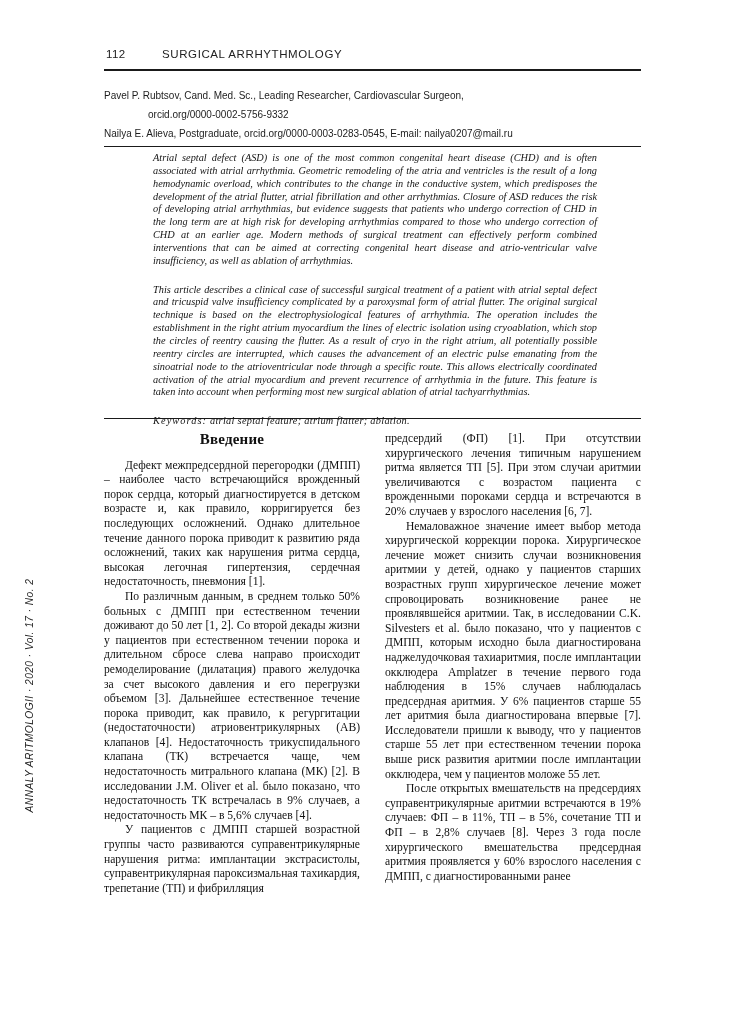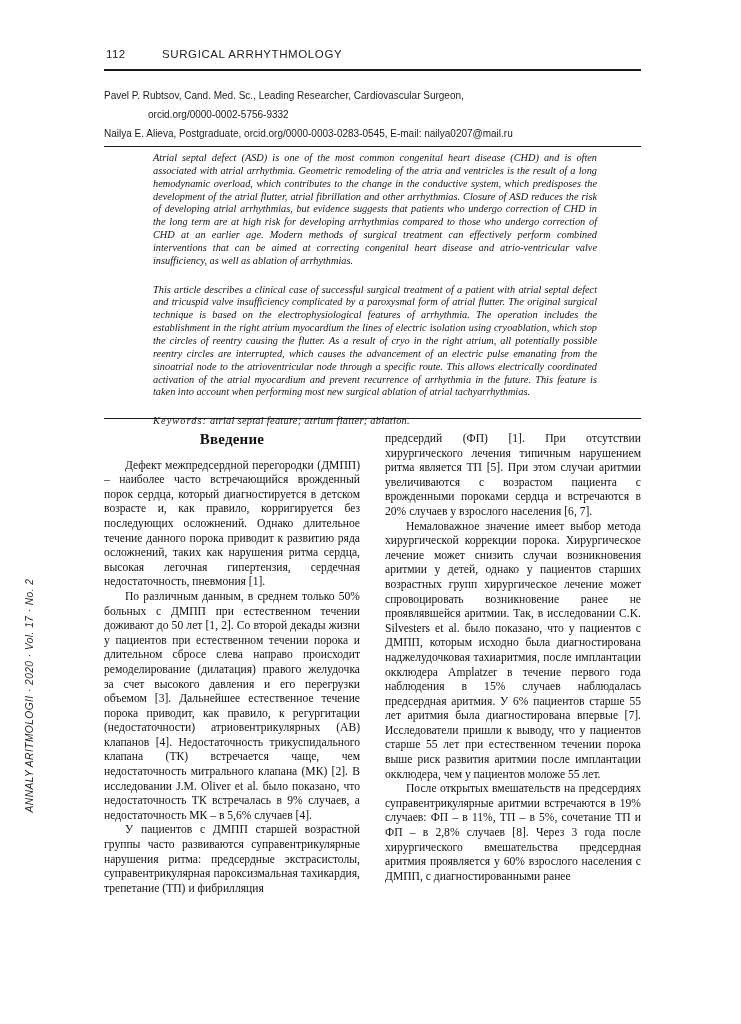--- a/index.html
+++ b/index.html
@@ -169,21 +169,21 @@
     <p>Atrial septal defect (ASD) is one of the most common congenital heart disease (CHD) and is often associated with atrial arrhythmia. Geometric remodeling of the atria and ventricles is the result of a long hemodynamic overload, which contributes to the change in the conductive system, which predisposes the development of the atrial flutter, atrial fibrillation and other arrhythmias. Closure of ASD reduces the risk of developing atrial arrhythmias, but evidence suggests that patients who undergo correction of CHD in the long term are at high risk for developing arrhythmias compared to those who undergo correction of CHD at an earlier age. Modern methods of surgical treatment can effectively perform combined interventions that can be aimed at correcting congenital heart disease and atrio-ventricular valve insufficiency, as well as ablation of arrhythmias.</p>
     <p>This article describes a clinical case of successful surgical treatment of a patient with atrial septal defect and tricuspid valve insufficiency complicated by a paroxysmal form of atrial flutter. The original surgical technique is based on the electrophysiological features of arrhythmia. The operation includes the establishment in the right atrium myocardium the lines of electric isolation using cryoablation, which stop the circles of reentry causing the flutter. As a result of cryo in the right atrium, all potentially possible reentry circles are interrupted, which causes the advancement of an electric pulse emanating from the sinoatrial node to the atrioventricular node through a specific route. This allows electrically coordinated activation of the atrial myocardium and prevent recurrence of arrhythmia in the future. This feature is taken into account when performing most new surgical ablation of atrial tachyarrhythmias.</p>
     <p class="kw"><span class="kwlab">Keywords:</span> <span>atrial septal feature; atrium flatter; ablation.</span></p>
   </div>
   <div class="rule-abs-bot"></div>
 
   <div class="col col-left">
     <h2>Введение</h2>
     <p>Дефект межпредсердной перегородки (ДМПП) – наиболее часто встречающийся врожденный порок сердца, который диагностируется в детском возрасте и, как правило, корригируется без последующих осложнений. Однако длительное течение данного порока приводит к развитию ряда осложнений, таких как нарушения ритма сердца, высокая легочная гипертензия, сердечная недостаточность, пневмония [1].</p>
     <p>По различным данным, в среднем только 50% больных с ДМПП при естественном течении доживают до 50 лет [1, 2]. Со второй декады жизни у пациентов при естественном течении порока и длительном сбросе слева направо происходит ремоделирование (дилатация) правого желудочка за счет высокого давления и его перегрузки объемом [3]. Дальнейшее естественное течение порока приводит, как правило, к регургитации (недостаточности) атриовентрикулярных (АВ) клапанов [4]. Недостаточность трикуспидального клапана (ТК) встречается чаще, чем недостаточность митрального клапана (МК) [2]. В исследовании J.M. Oliver et al. было показано, что недостаточность ТК встречалась в 9% случаев, а недостаточность МК – в 5,6% случаев [4].</p>
-    <p>У пациентов с ДМПП старшей возрастной группы часто развиваются суправентрикулярные нарушения ритма: предсердные экстрасистолы, суправентрикулярная пароксизмальная тахикардия, трепетание (ТП) и фибрилляция</p>
+    <p>У пациентов с ДМПП старшей возрастной группы часто развиваются суправентрикулярные нарушения ритма: имплантации экстрасистолы, суправентрикулярная пароксизмальная тахикардия, трепетание (ТП) и фибрилляция</p>
   </div>
 
   <div class="col col-right">
     <p class="cont">предсердий (ФП) [1]. При отсутствии хирургического лечения типичным нарушением ритма является ТП [5]. При этом случаи аритмии увеличиваются с возрастом пациента с врожденными пороками сердца и встречаются в 20% случаев у взрослого населения [6, 7].</p>
     <p>Немаловажное значение имеет выбор метода хирургической коррекции порока. Хирургическое лечение может снизить случаи возникновения аритмии у детей, однако у пациентов старших возрастных групп хирургическое лечение может спровоцировать возникновение ранее не проявлявшейся аритмии. Так, в исследовании C.K. Silvesters et al. было показано, что у пациентов с ДМПП, которым исходно была диагностирована наджелудочковая тахиаритмия, после имплантации окклюдера Amplatzer в течение первого года наблюдения в 15% случаев наблюдалась предсердная аритмия. У 6% пациентов старше 55 лет аритмия была диагностирована впервые [7]. Исследователи пришли к выводу, что у пациентов старше 55 лет при естественном течении порока выше риск развития аритмии после имплантации окклюдера, чем у пациентов моложе 55 лет.</p>
     <p>После открытых вмешательств на предсердиях суправентрикулярные аритмии встречаются в 19% случаев: ФП – в 11%, ТП – в 5%, сочетание ТП и ФП – в 2,8% случаев [8]. Через 3 года после хирургического вмешательства предсердная аритмия проявляется у 60% взрослого населения с ДМПП, с диагностированными ранее</p>
   </div>
 
   <div class="spine">ANNALY ARITMOLOGII · 2020 · Vol. 17 · No. 2</div>
 

